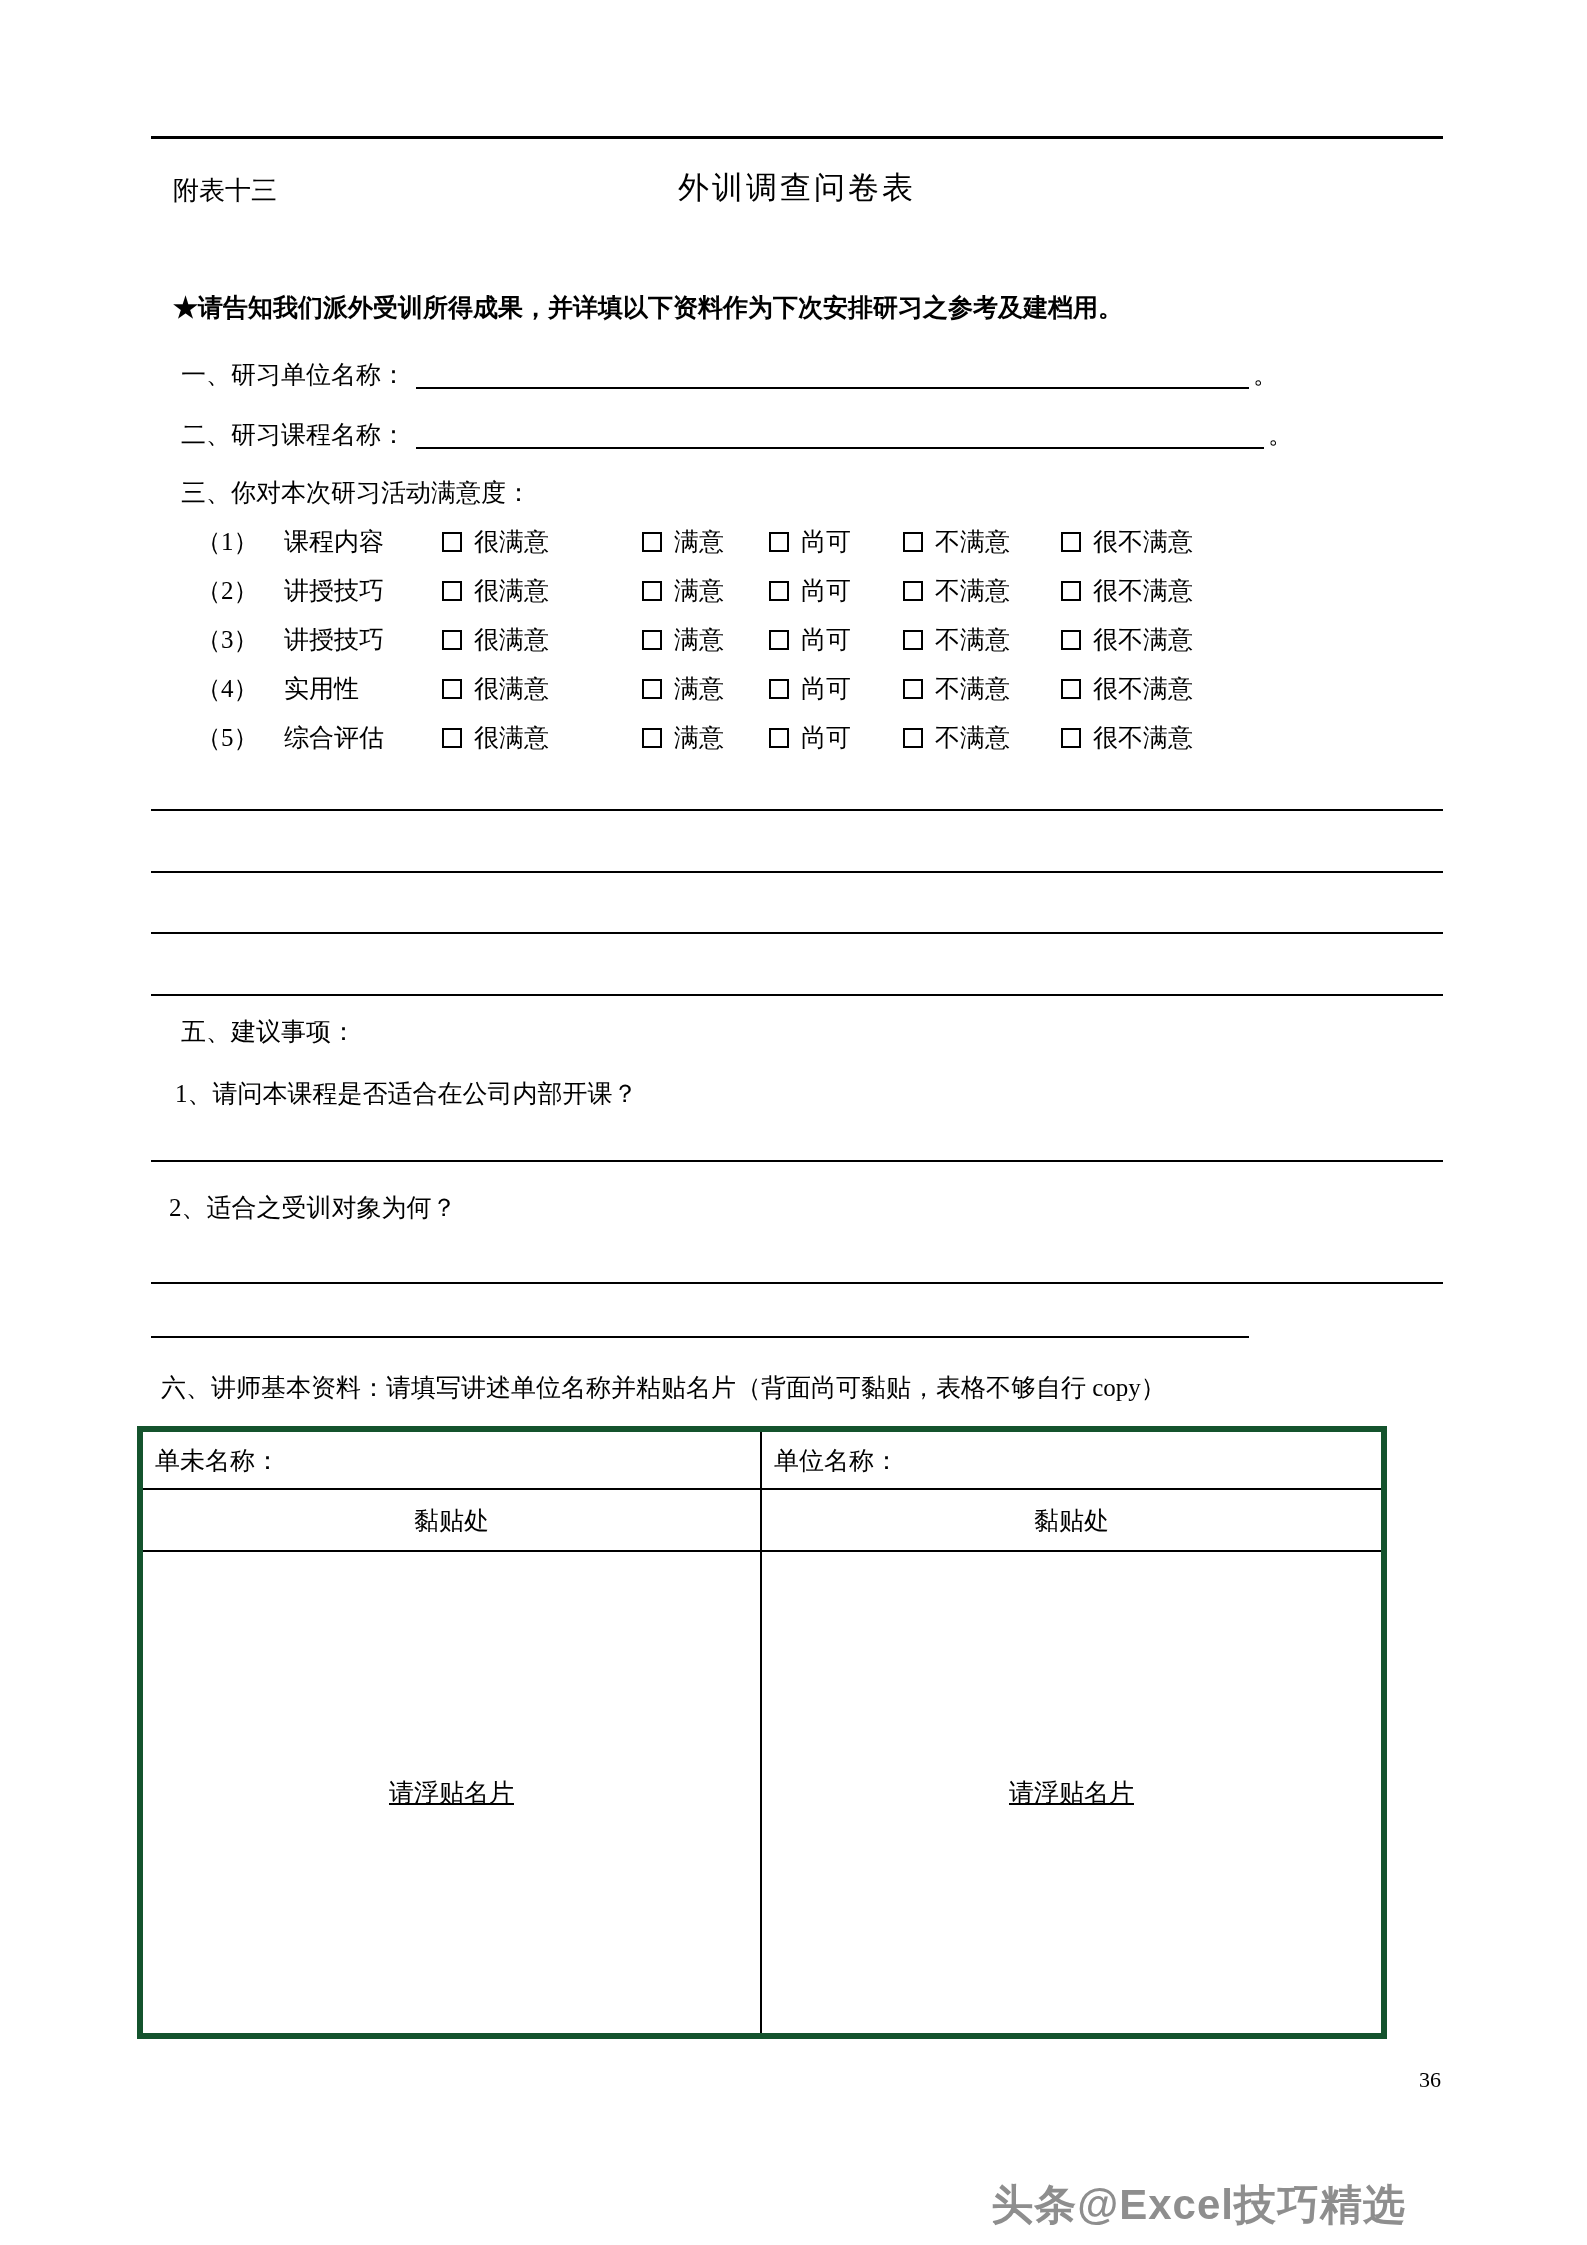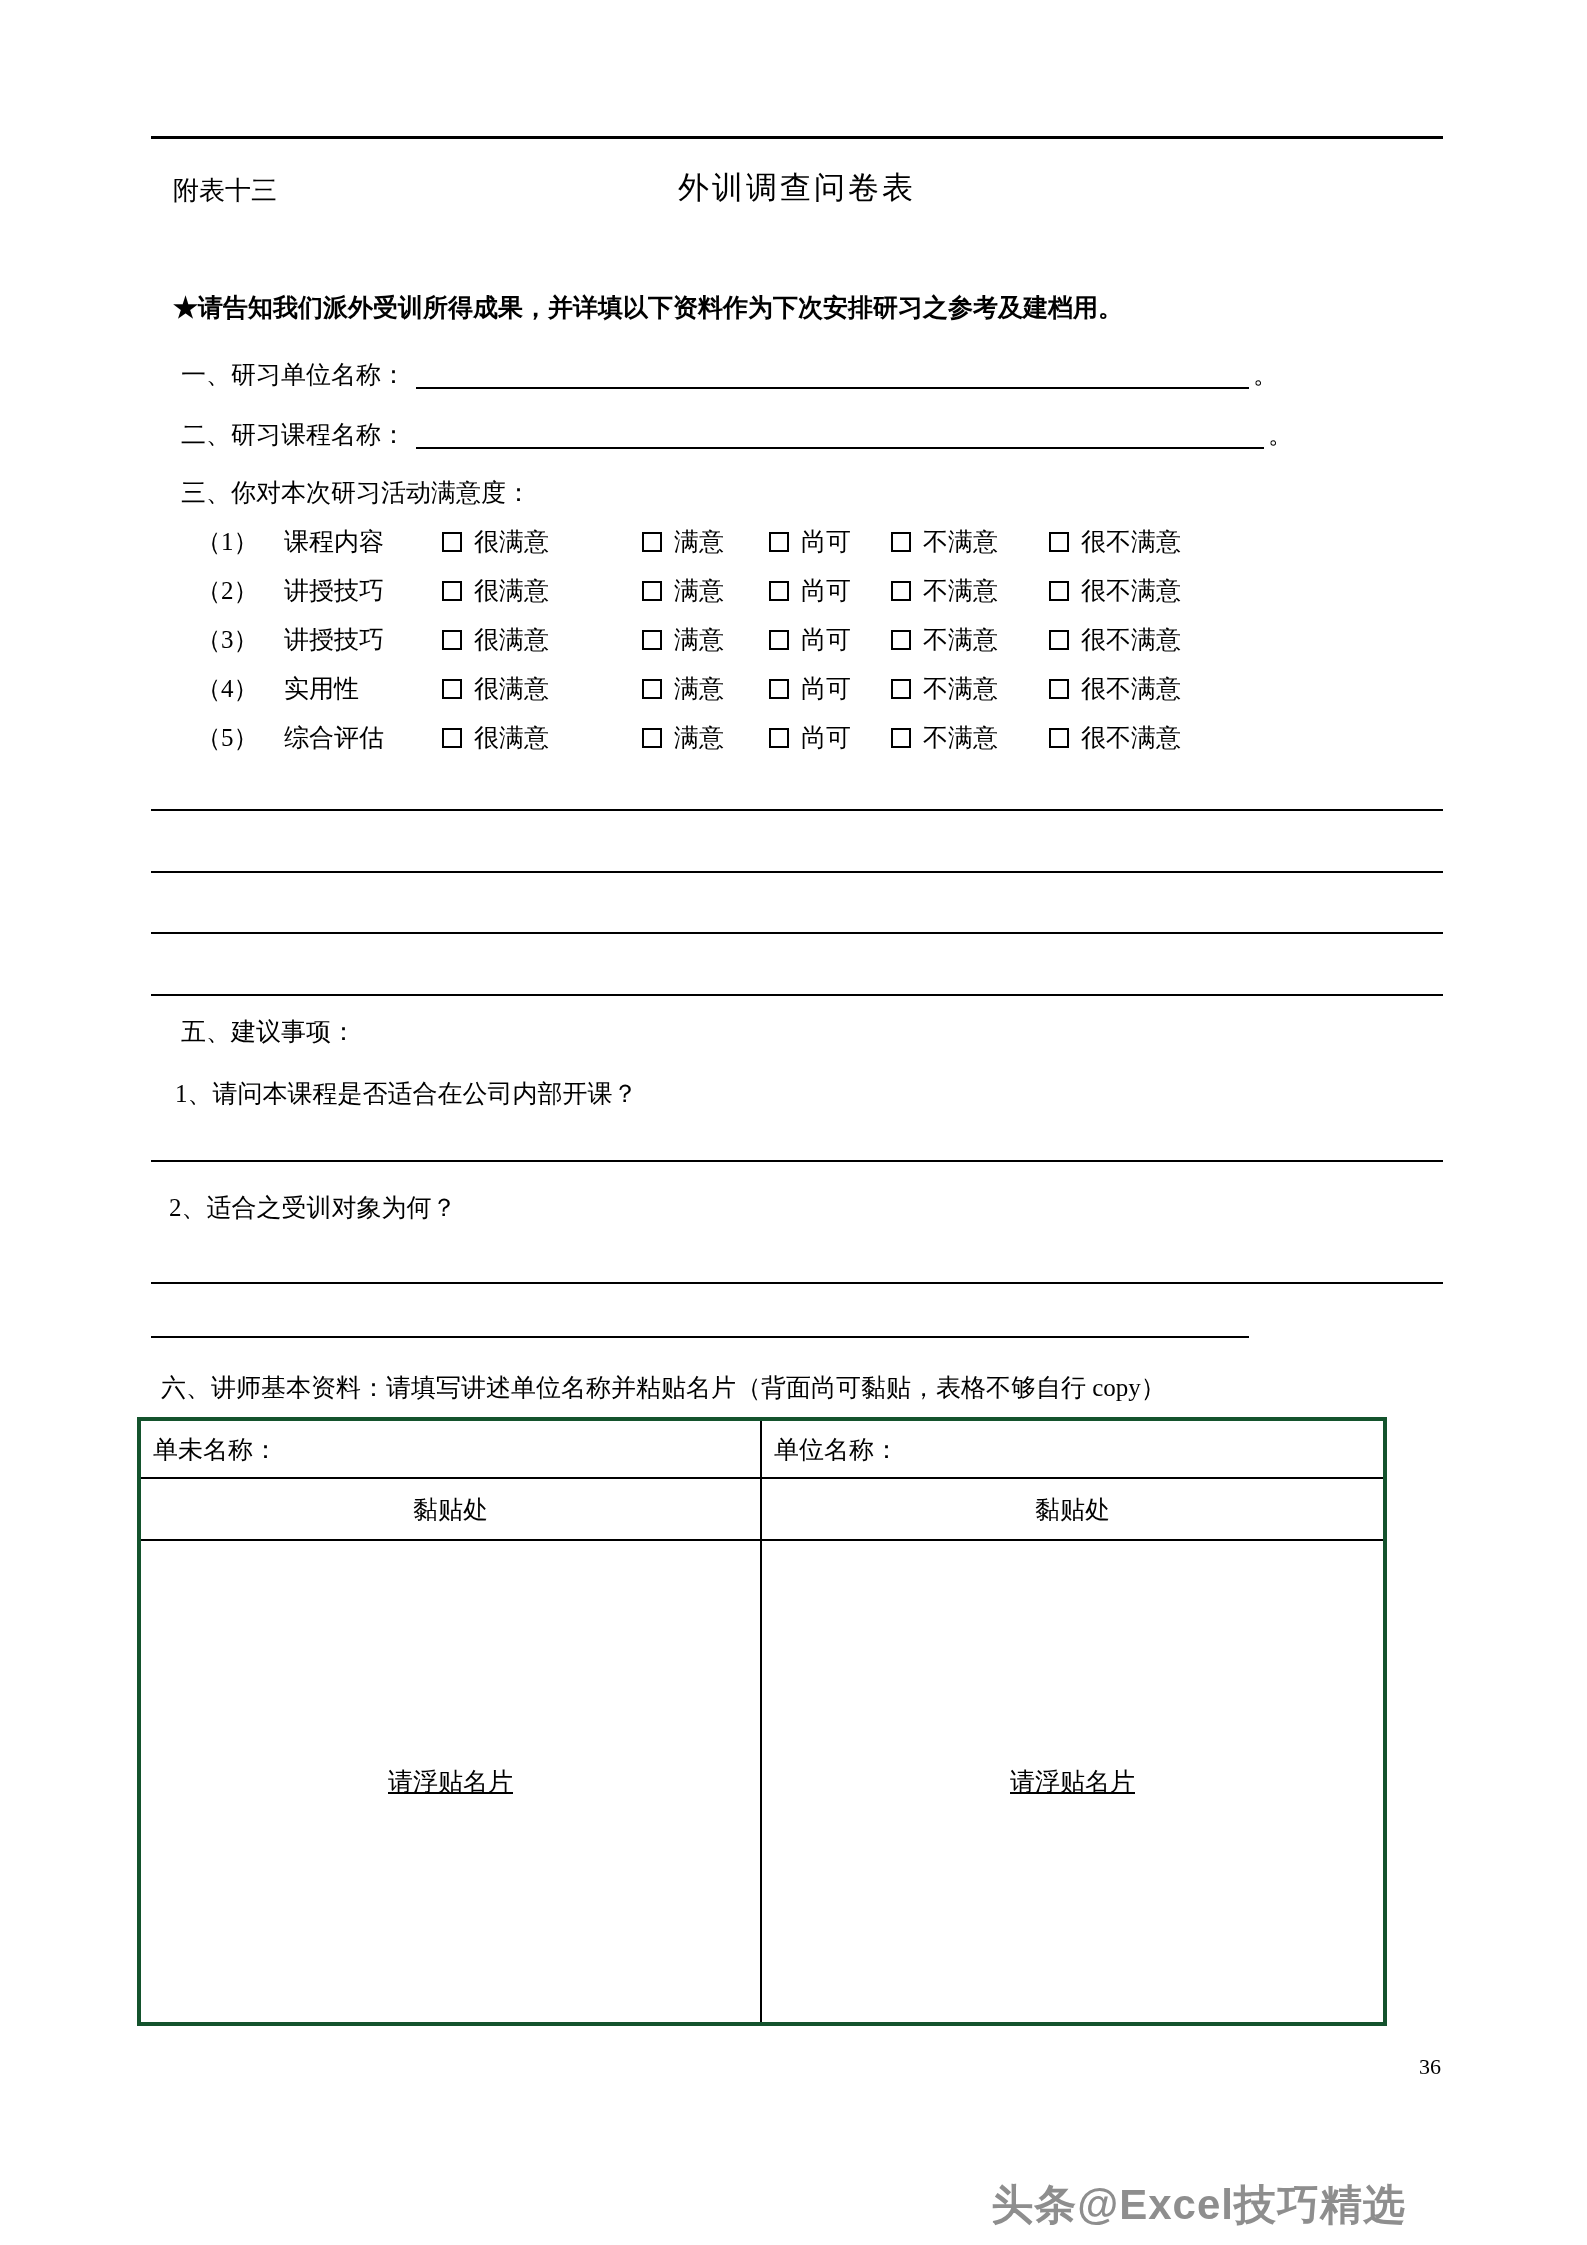--- a/index.html
+++ b/index.html
@@ -26,41 +26,41 @@
   .u-blank { flex: 1 1 auto; border-bottom: 2px solid #000; height: 32px; margin: 0 4px 6px 10px; }
 
   .q3-label { margin-top: 18px; padding-left: 30px; font-size: 25px; line-height: 40px; }
 
   .rate-block { margin-top: 4px; }
   .rate-row { display: flex; align-items: center; height: 49px; padding-left: 45px; font-size: 25px; }
   .rate-num { width: 88px; flex: none; }
   .rate-label { width: 158px; flex: none; }
   .opt { display: flex; align-items: center; flex: none; }
   .opt .cb { width: 20px; height: 20px; border: 2px solid #000; margin-right: 12px; flex: none; background: #fff; }
-  .opt.g1 { width: 200px; } .opt.g2 { width: 127px; } .opt.g3 { width: 122px; } .opt.g4 { width: 158px; }
+  .opt.g1 { width: 200px; } .opt.g2 { width: 127px; } .opt.g3 { width: 134px; } .opt.g4 { width: 158px; }
 
   .q4-label { margin-top: 10px; padding-left: 30px; font-size: 25px; line-height: 40px; }
   .ans-line { border-bottom: 2px solid #000; }
   .ans-line.l1 { height: 49px; }
   .ans-line.l2 { height: 62px; }
   .ans-line.l3 { height: 61px; }
   .ans-line.l4 { height: 62px; }
 
   .q5-label { margin-top: 16px; padding-left: 30px; font-size: 25px; line-height: 40px; }
   .q5-sub1 { margin-top: 22px; padding-left: 24px; font-size: 25px; line-height: 40px; }
   .ans-line.s1 { height: 48px; }
   .q5-sub2 { margin-top: 26px; padding-left: 18px; font-size: 25px; line-height: 40px; }
   .ans-line.s2 { height: 56px; }
   .ans-line.s3 { height: 54px; width: 85%; }
 
   .q6-label { margin-top: 30px; padding-left: 10px; font-size: 25px; line-height: 40px; }
 
   .biz-table {
-    margin-top: 9px; margin-left: -14px; width: 1250px;
-    border: 4px solid #14532d;
+    margin-top: 18px; margin-left: -14px; width: 1250px;
+    border: 6px solid #14532d;
     display: grid;
     grid-template-columns: 1fr 1fr;
     grid-template-rows: 58px 62px 481px;
     font-size: 25px;
   }
   .cell { display: flex; align-items: center; }
   .cell.cleft { border-right: 2px solid #000; }
   .cell.rhdr, .cell.rpaste { border-bottom: 2px solid #000; }
   .cell.hdr { justify-content: flex-start; padding-left: 12px; }
   .cell.paste { justify-content: center; }

